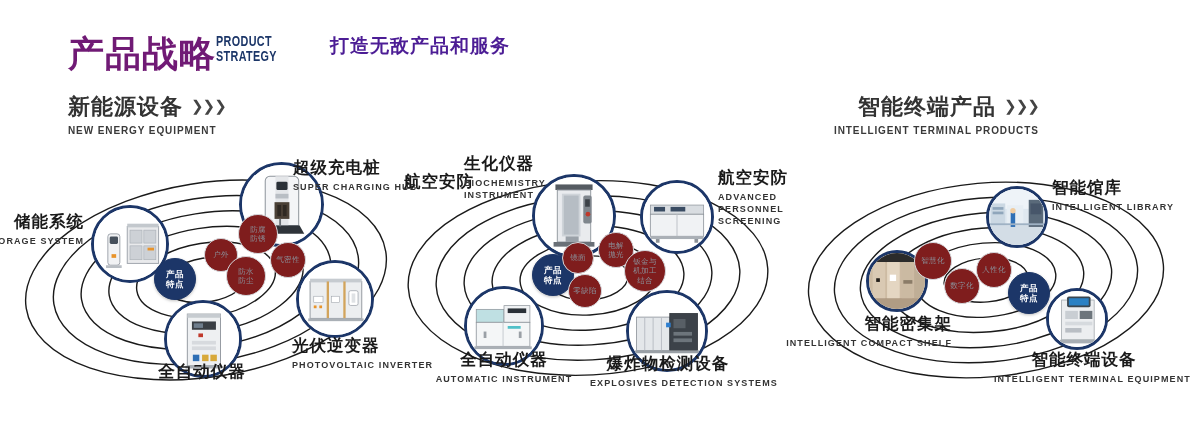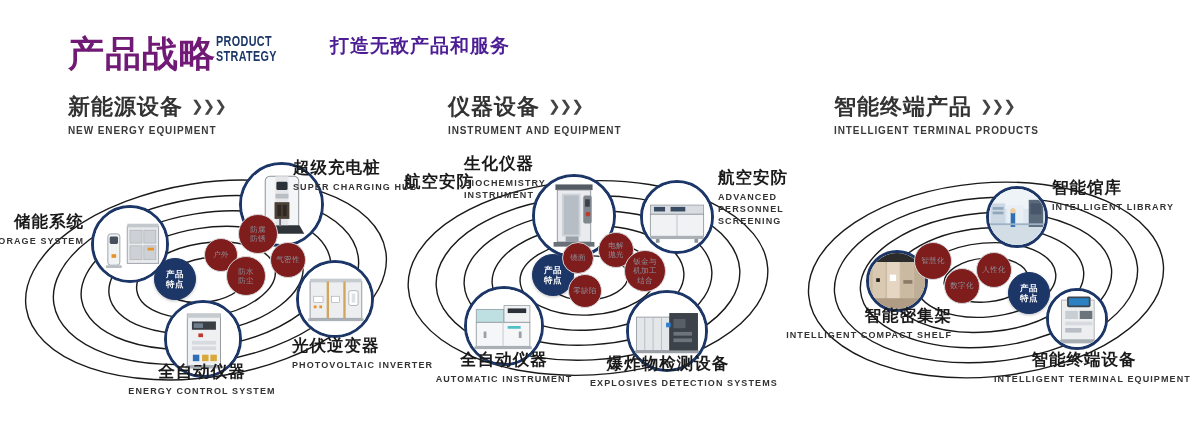--- a/index.html
+++ b/index.html
@@ -25,21 +25,21 @@
   .hdr-sub{
     position:absolute;left:330px;top:36px;
     font-size:19px;font-weight:bold;color:#4c1d95;
     letter-spacing:1px;line-height:1;
   }
 
   
   .sec{position:absolute;}
   .sec .cn{
     font-size:22px;font-weight:bold;color:#333333;
-    letter-spacing:1px;line-height:1.15;white-space:nowrap;
+    letter-spacing:1px;line-height:1.15;white-space:nowrap;text-align:right;
   }
   .sec .arrows{
     display:inline-block;margin-left:8px;color:#444;
     font-size:15px;letter-spacing:-1px;vertical-align:3px;font-weight:bold;
   }
   .sec .en{
     font-size:10px;font-weight:bold;color:#3a3a3a;
     letter-spacing:.9px;margin-top:6px;white-space:nowrap;
   }
   #sec0{left:68px;top:94px;}
@@ -93,26 +93,20 @@
     <div>PRODUCT</div>
     <div>STRATEGY</div>
   </div>
   <div class="hdr-sub">打造无敌产品和服务</div>
 
   <div class="sec" id="sec0">
     <div class="cn">
       <span>新能源设备</span><span class="arrows">❯❯❯</span>
     </div>
     <div class="en">NEW ENERGY EQUIPMENT</div>
-  </div>
-  <div class="sec" id="sec1">
-    <div class="cn">
-      <span>仪器设备</span><span class="arrows">❯❯❯</span>
-    </div>
-    <div class="en">INSTRUMENT AND EQUIPMENT</div>
   </div>
   <div class="sec" id="sec2">
     <div class="cn">
       <span>智能终端产品</span><span class="arrows">❯❯❯</span>
     </div>
     <div class="en">INTELLIGENT TERMINAL PRODUCTS</div>
   </div>
 
   <div class="cluster" id="cl0">
     <svg class="rings" viewBox="0 0 400 260">
@@ -205,21 +199,20 @@
           <rect x="27" y="41" width="26" height="4" fill="#d7dade"></rect>
           <rect x="27" y="47" width="26" height="4" fill="#d7dade"></rect>
           <rect x="28" y="56" width="7" height="7" fill="#2f6fb5"></rect>
           <rect x="38" y="56" width="7" height="7" fill="#d8a93a"></rect>
           <rect x="47" y="56" width="7" height="7" fill="#d8a93a"></rect>
           <rect x="20" y="68" width="40" height="3" fill="#aab0b6"></rect>
         </svg>
       </div>
       <div class="lbl c" style="left:96px;top:212px;width:200px;">
         <div class="cn">全自动仪器</div>
-        <div class="en">ENERGY CONTROL SYSTEM</div>
       </div>
     </div>
 
     <div class="feat main" style="left:148px;top:108px;width:42px;height:42px;">
       <span style="display:block;width:22px;">产品特点</span>
     </div>
     <div class="feat ghost" style="left:198px;top:88px;width:34px;height:34px;">
       <span style="display:block;width:24px;">户外</span>
     </div>
     <div class="feat ghost" style="left:232px;top:64px;width:40px;height:40px;">
@@ -394,21 +387,21 @@
           <rect x="4" y="10" width="14" height="40" fill="#d9c9b3"></rect>
           <rect x="20" y="10" width="14" height="40" fill="#e4d6c2"></rect>
           <rect x="36" y="10" width="12" height="40" fill="#cbbaa2"></rect>
           <rect x="50" y="10" width="12" height="40" fill="#bfae96"></rect>
           <rect x="23" y="24" width="7" height="7" fill="#ffffff"></rect>
           <rect x="38" y="30" width="10" height="4" fill="#8b7c68"></rect>
           <rect x="8" y="28" width="4" height="4" fill="#a89madd"></rect>
           <rect x="8" y="28" width="4" height="4" fill="#a8968033"></rect>
         </svg>
       </div>
-      <div class="lbl r" style="left:-26px;top:156px;width:182px;text-align:right;">
+      <div class="lbl r" style="left:-26px;top:164px;width:182px;text-align:right;">
         <div class="cn">智能密集架</div>
         <div class="en" style="white-space:normal;">INTELLIGENT COMPACT SHELF</div>
       </div>
     </div>
 
     <div class="node">
       <div class="bubble" style="left:250px;top:138px;width:62px;height:62px;">
         <svg class="art" viewBox="0 0 62 62">
           <rect x="0" y="0" width="62" height="62" fill="#ffffff"></rect>
           <rect x="14" y="10" width="36" height="44" fill="#eceef0" stroke="#9aa0a6" stroke-width=".8"></rect>

